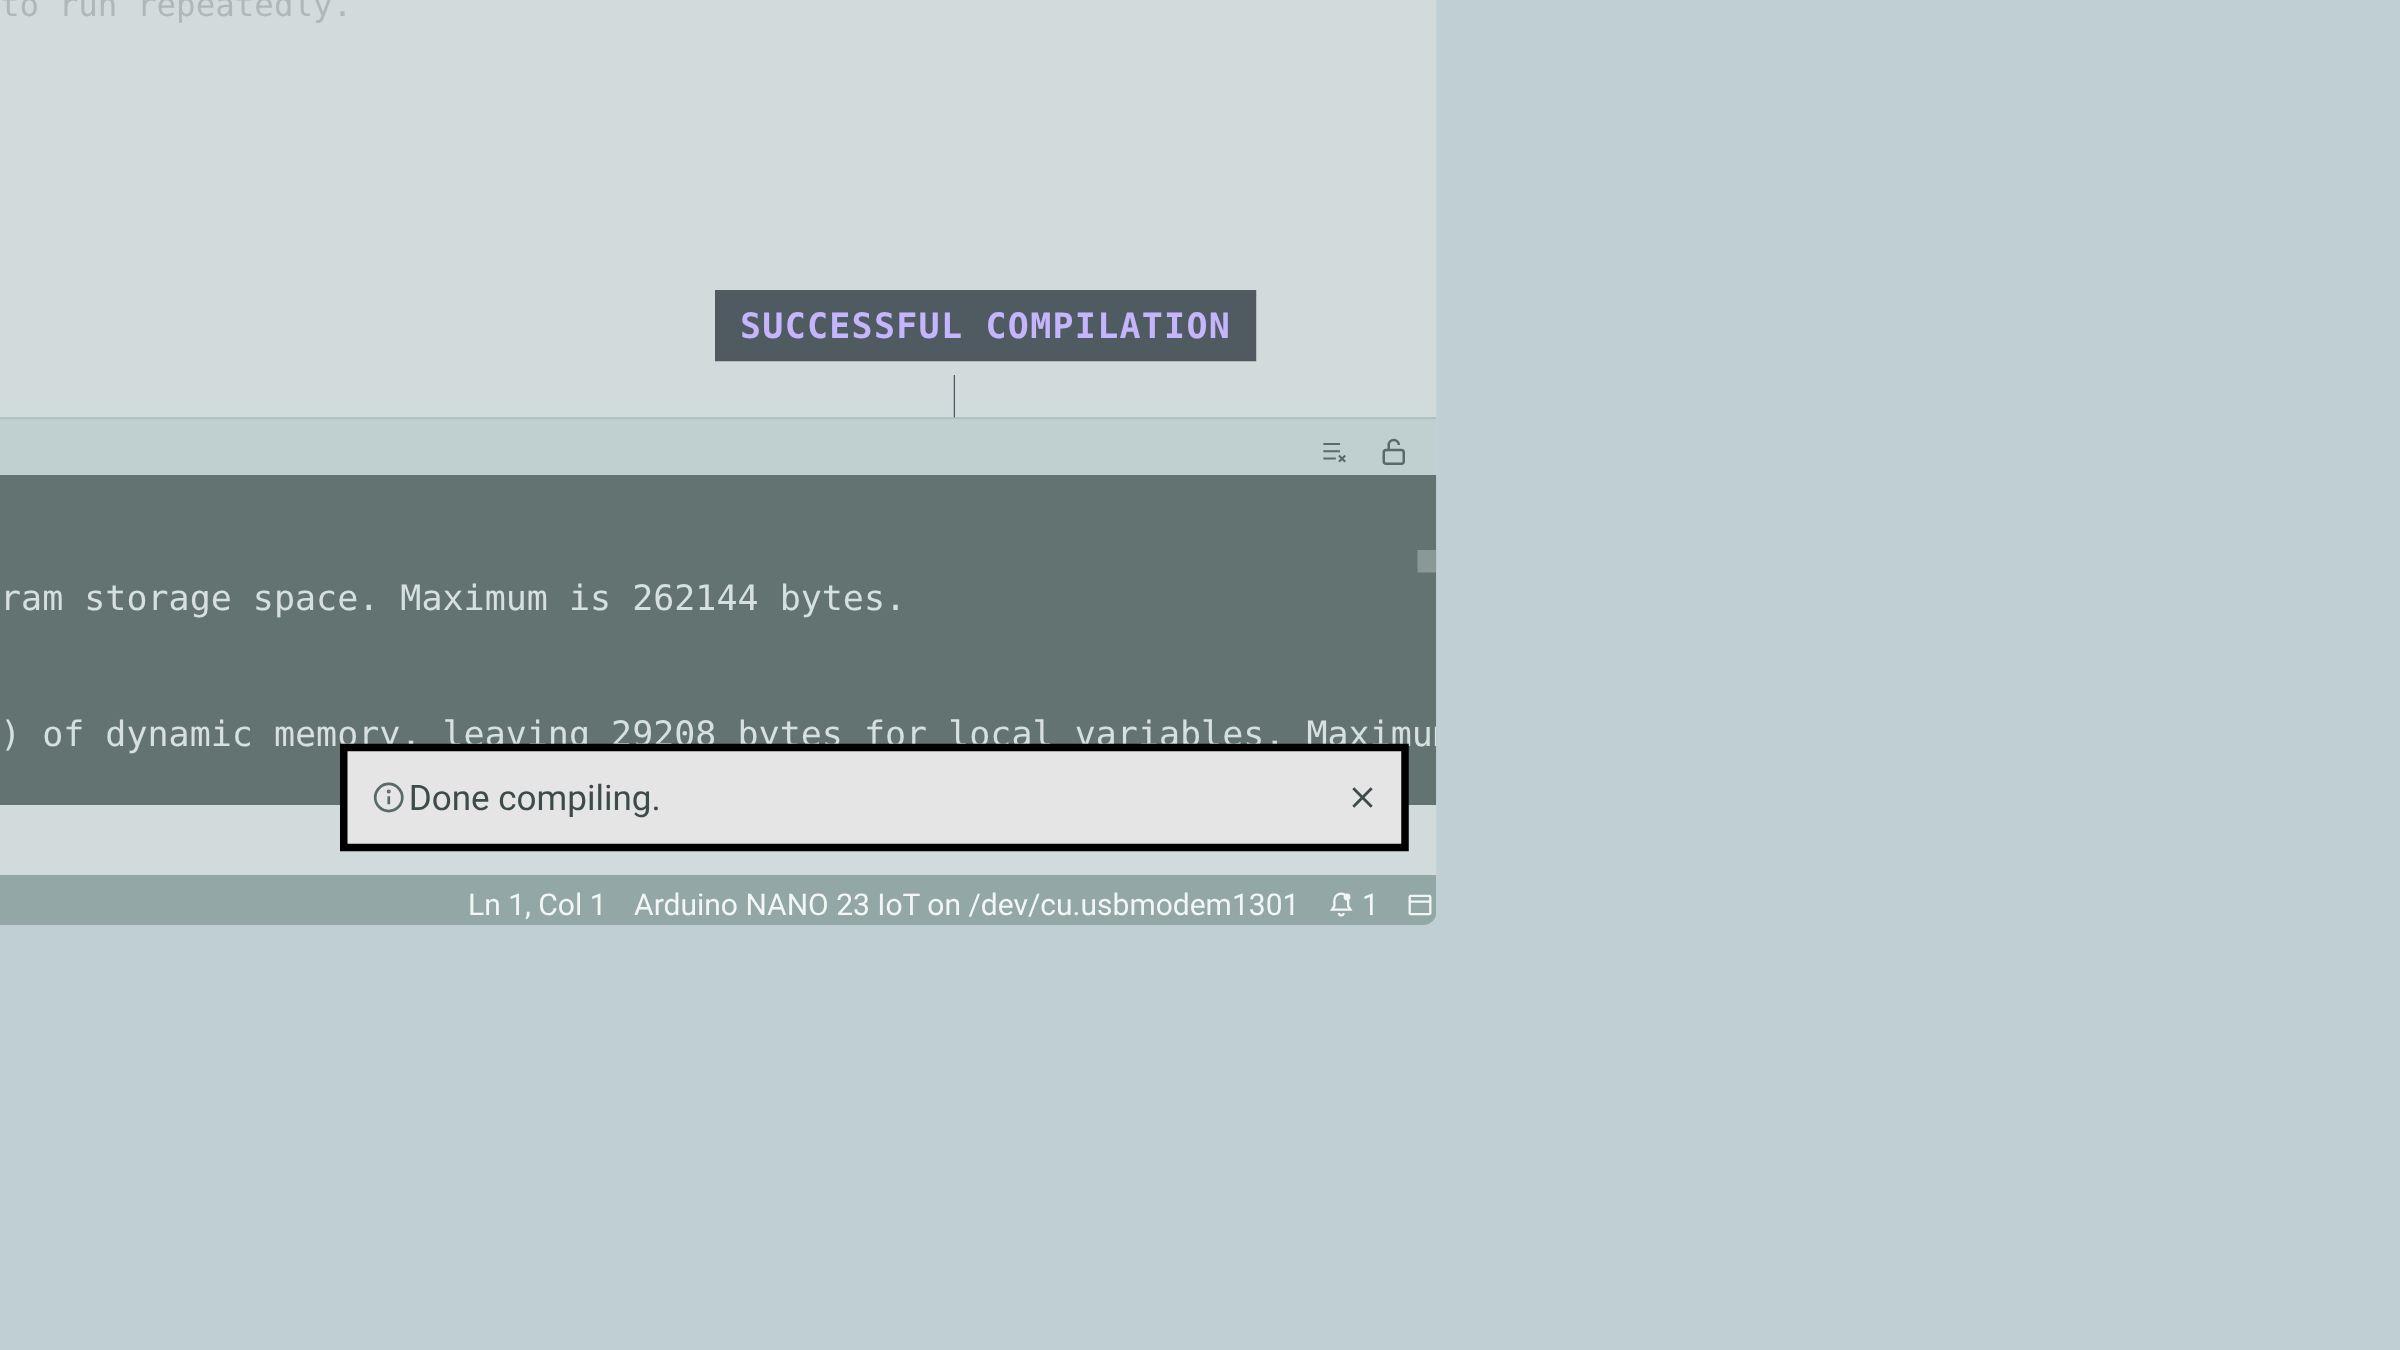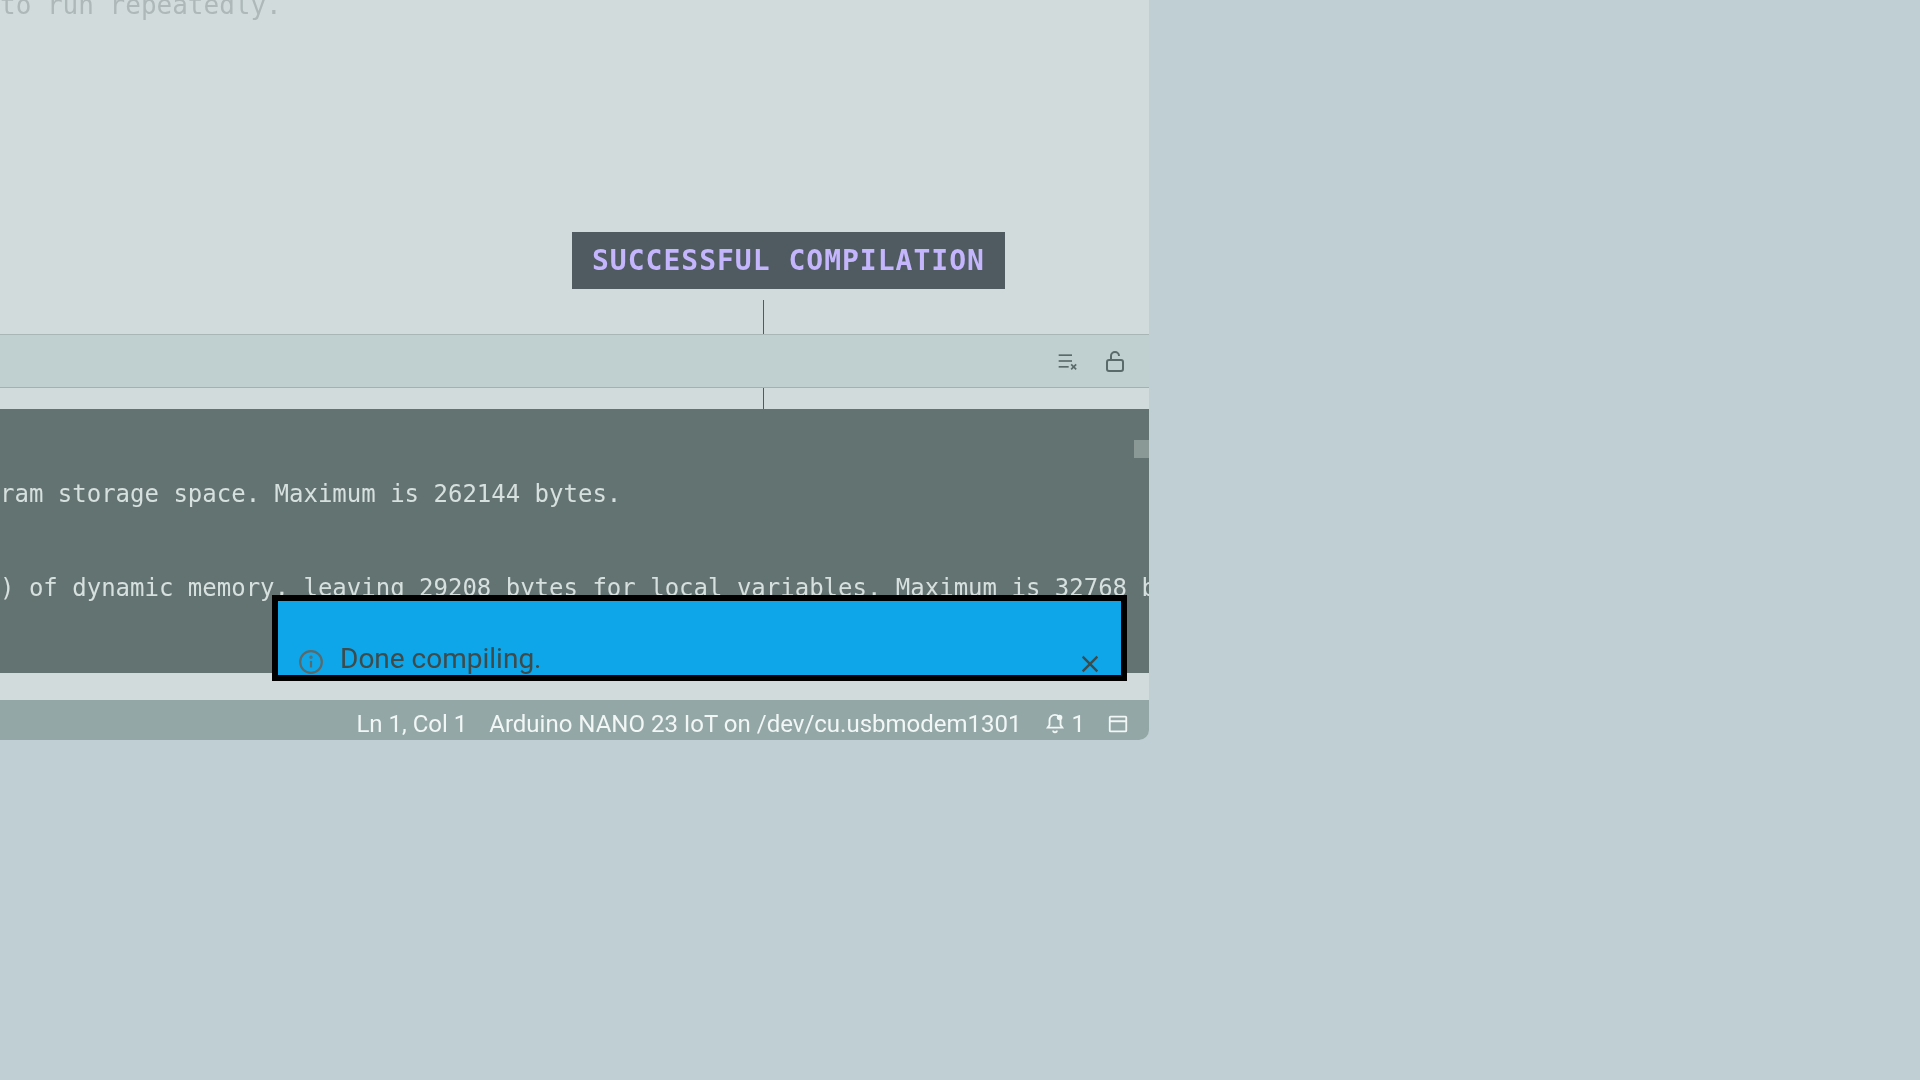--- a/index.html
+++ b/index.html
@@ -77,27 +77,27 @@
   .output-header .icon-btn {
     width: 28px; height: 28px;
     display: flex; align-items: center; justify-content: center;
     color: #5a6a6a;
     cursor: pointer;
   }
   
   .output-console {
     position: absolute;
     left: 0;
-    top: 409px;
+    top: 380px;
     width: 100%;
     height: 264px;
     background: #637372;
     color: #d6e0de;
     font-family: "SF Mono", Consolas, Menlo, monospace;
-    font-size: 24px;
+    font-size: 28px;
     padding: 8px 0 0 0;
     white-space: pre;
     overflow: hidden;
     line-height: 1.3;
   }
   .output-console .line { display: block; }
   .output-scrollbar {
     position: absolute;
     right: 0;
     top: 440px;
@@ -111,25 +111,25 @@
     left: 272px;
     top: 595px;
     width: 855px;
     height: 86px;
     background: #000;
     padding: 6px;
   }
   .toast {
     width: 100%;
     height: 100%;
-    background: #0ea5e9;
-    display: flex;
-    align-items: flex-end;
+    background: #e5e5e5;
+    display: flex;
+    align-items: center;
     padding: 0 20px;
-    gap: 16px;
+    gap: 3px;
   }
   .toast .info-icon {
     width: 26px; height: 26px;
     flex-shrink: 0;
     color: #5a6a6a;
   }
   .toast .toast-text {
     flex: 1;
     font-size: 28px;
     color: #3d4b4b;
@@ -144,21 +144,21 @@
     position: absolute;
     left: 0;
     top: 700px;
     width: 100%;
     height: 48px;
     background: #93a7a6;
     display: flex;
     align-items: center;
     justify-content: flex-end;
     gap: 22px;
-    padding-right: 20px;
+    padding-right: 2px;
     color: #f2f7f6;
     font-size: 24px;
   }
   .status-bar .status-item {
     display: flex;
     align-items: center;
     gap: 6px;
   }
   .status-bar svg { display: block; }
   .notif-group {

